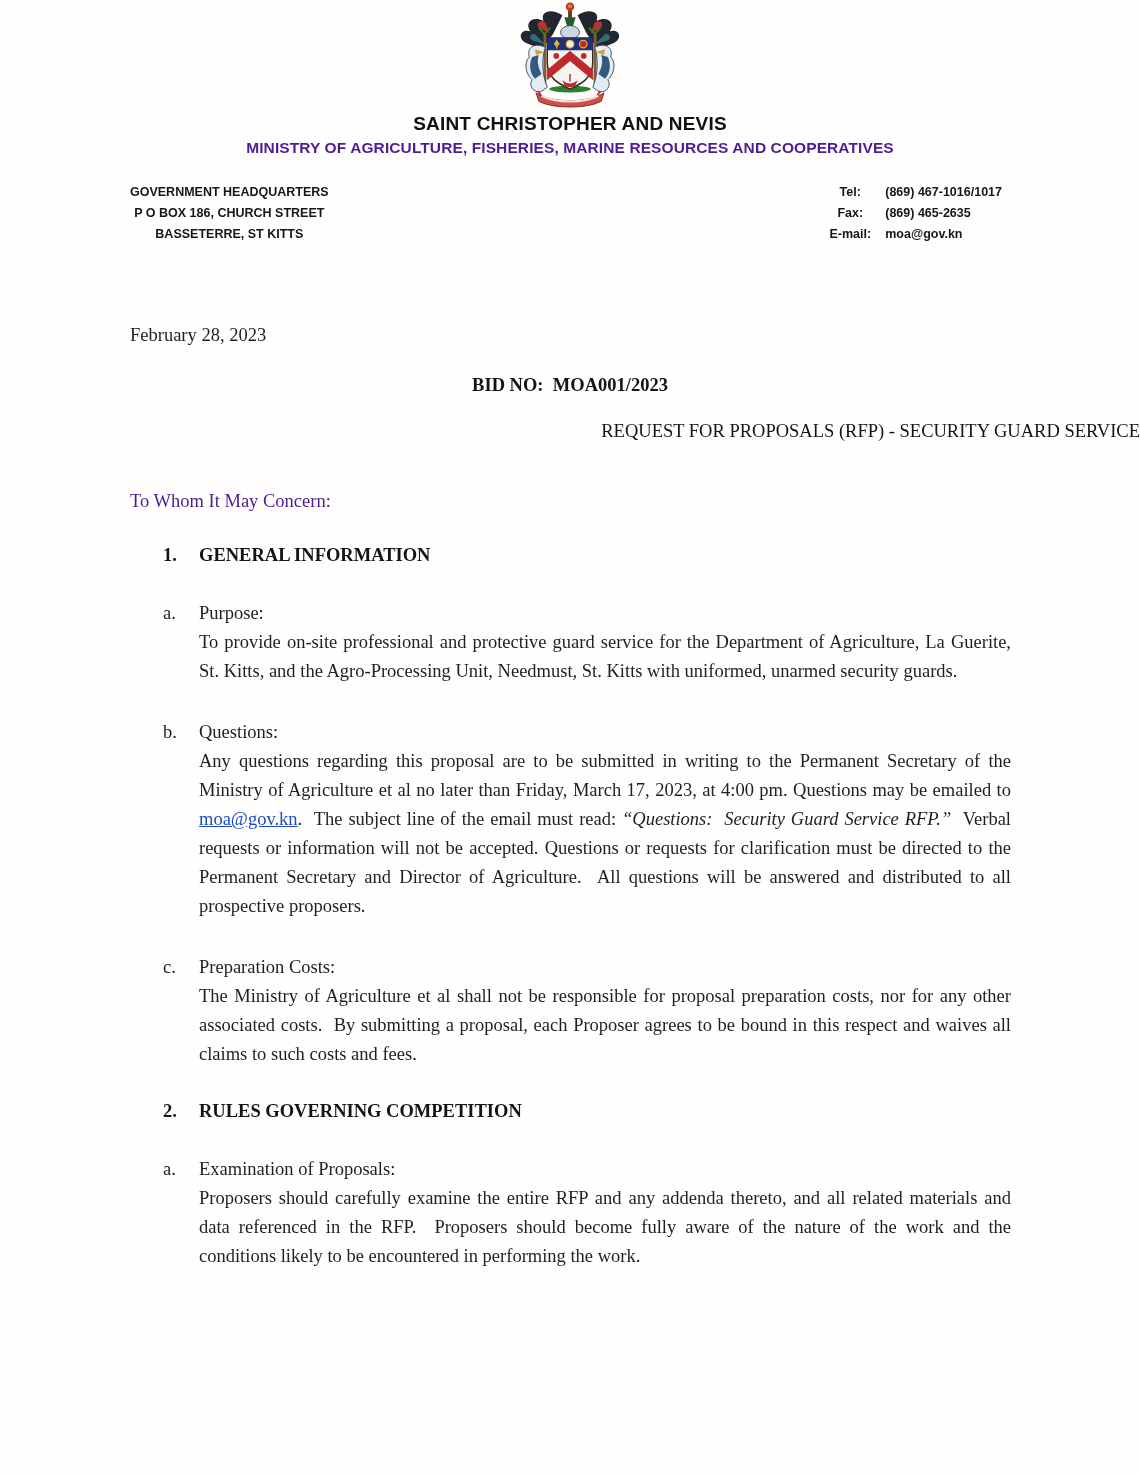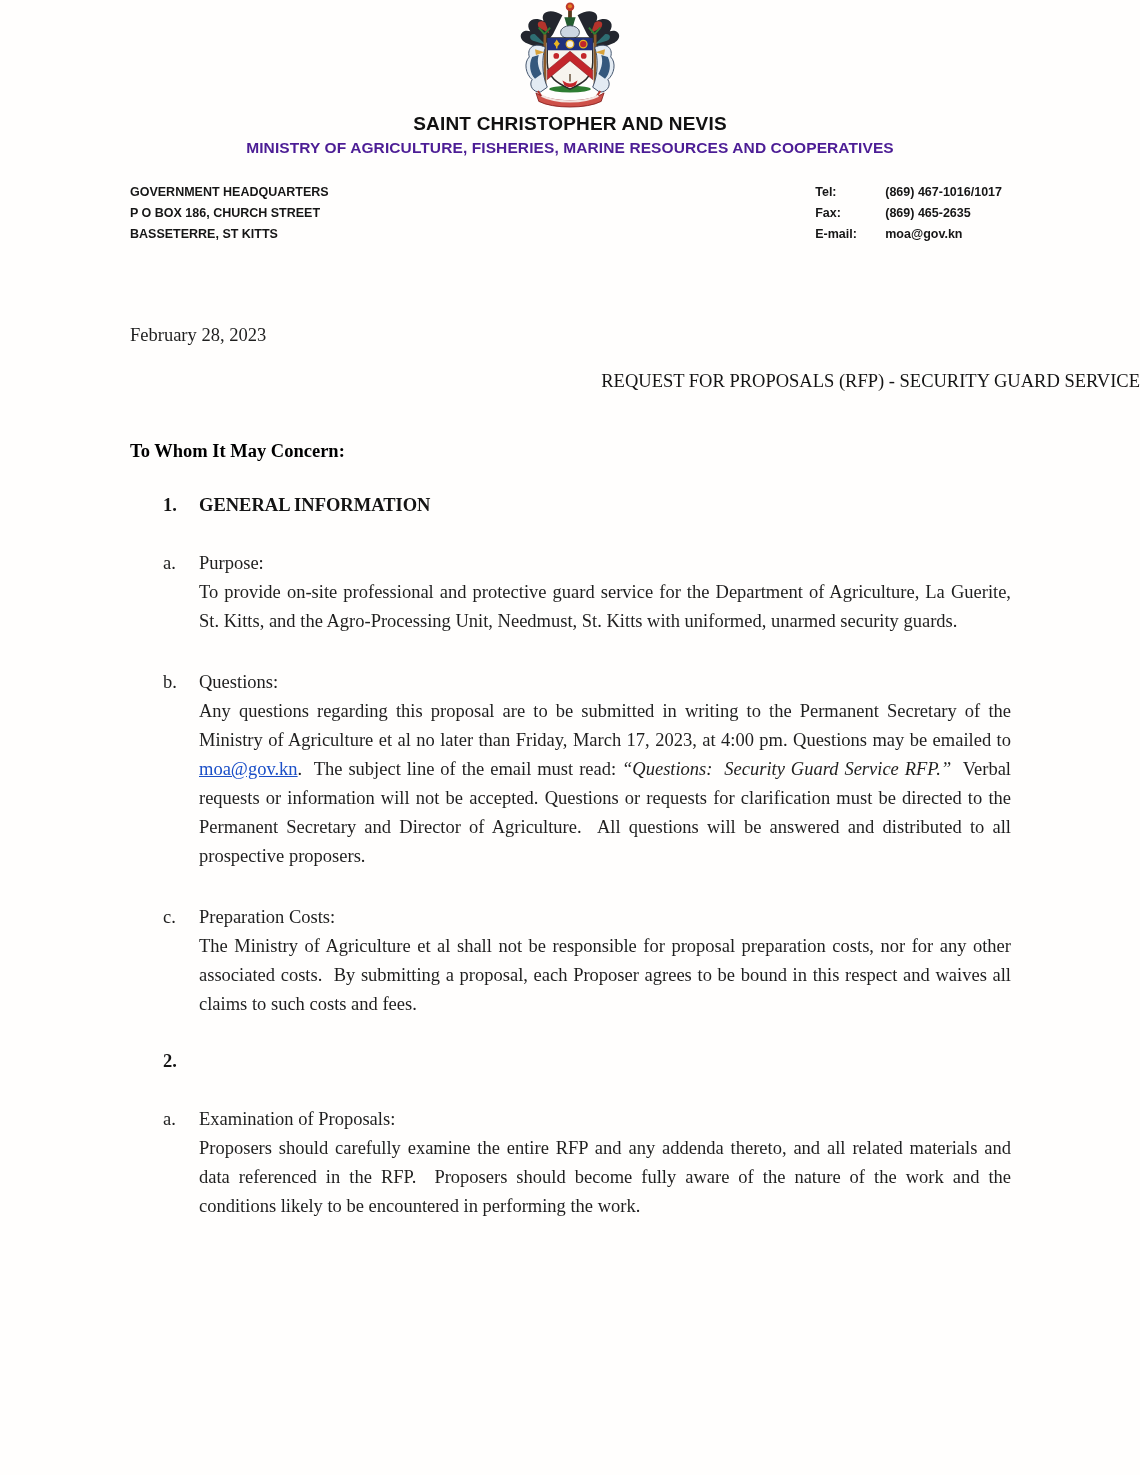--- a/index.html
+++ b/index.html
@@ -25,29 +25,29 @@
   .ministry-title{
     text-align:center;margin-top:2px;
     font-family:"Liberation Sans","DejaVu Sans",sans-serif;
     font-weight:bold;font-size:15.5px;line-height:20px;color:#4c1d95;
     letter-spacing:.1px;
   }
   .masthead-info{
     display:flex;justify-content:space-between;
     margin:24px 138px 0 130px;
     font-family:"Liberation Sans","DejaVu Sans",sans-serif;
-    font-weight:bold;font-size:12.5px;line-height:21px;color:#161616;
+    font-weight:bold;font-size:12.5px;line-height:21px;color:#161616;text-align:center;
   }
   .contact-row{display:flex;}
   .contact-label{width:70px;}
   
   .letter-date{margin:78px 0 0 130px;font-size:18.5px;line-height:24px;}
   .bid-number{margin-top:26px;text-align:center;font-weight:bold;font-size:18.5px;line-height:24px;white-space:pre-wrap;color:#141414;}
   .rfp-title{margin-top:22px;text-align:right;font-weight:normal;font-size:18.5px;line-height:24px;color:#141414;}
-  .salutation{margin:46px 0 0 130px;font-weight:bold;font-size:18.5px;line-height:24px;color:#000000;}
+  .salutation{margin:46px 0 0 130px;font-weight:normal;font-size:18.5px;line-height:24px;color:#4c1d95;}
   .section-heading{display:flex;margin-top:30px;padding-left:163px;font-weight:bold;font-size:18.5px;line-height:24px;color:#141414;}
   .section-number{width:36px;flex:none;}
   .list-item{display:flex;margin-top:32px;padding-left:163px;font-size:18.5px;line-height:29px;}
   .item-letter{width:36px;flex:none;}
   .item-content{width:812px;}
   .item-title{line-height:29px;}
   .item-paragraph{margin:0;text-align:justify;text-justify:inter-word;white-space:pre-wrap;line-height:29px;}
   .email-link{color:#1a4ec7;text-decoration:underline;cursor:pointer;}
   .quoted-subject{font-style:italic;}
 </style>
@@ -122,20 +122,21 @@
         <span class="contact-value">(869) 465-2635</span>
       </div>
       <div class="contact-row">
         <span class="contact-label">E-mail:</span>
         <span class="contact-value">moa@gov.kn</span>
       </div>
     </div>
   </div>
 
   <div class="letter-date">February 28, 2023</div>
+  <div class="bid-number">BID NO:  MOA001/2023</div>
   <div class="rfp-title">REQUEST FOR PROPOSALS (RFP) - SECURITY GUARD SERVICE</div>
   <div class="salutation">To Whom It May Concern:</div>
 
   <div class="section-heading">
     <span class="section-number">1.</span>
     <span class="section-title">GENERAL INFORMATION</span>
   </div>
 
   <div class="list-item">
     <span class="item-letter">a.</span>
@@ -156,20 +157,21 @@
   <div class="list-item">
     <span class="item-letter">c.</span>
     <div class="item-content">
       <div class="item-title">Preparation Costs:</div>
       <p class="item-paragraph">The Ministry of Agriculture et al shall not be responsible for proposal preparation costs, nor for any other associated costs.  By submitting a proposal, each Proposer agrees to be bound in this respect and waives all claims to such costs and fees.</p>
     </div>
   </div>
 
   <div class="section-heading">
     <span class="section-number">2.</span>
+    <span class="section-title">RULES GOVERNING COMPETITION</span>
   </div>
 
   <div class="list-item">
     <span class="item-letter">a.</span>
     <div class="item-content">
       <div class="item-title">Examination of Proposals:</div>
       <p class="item-paragraph">Proposers should carefully examine the entire RFP and any addenda thereto, and all related materials and data referenced in the RFP.  Proposers should become fully aware of the nature of the work and the conditions likely to be encountered in performing the work.</p>
     </div>
   </div>
 

